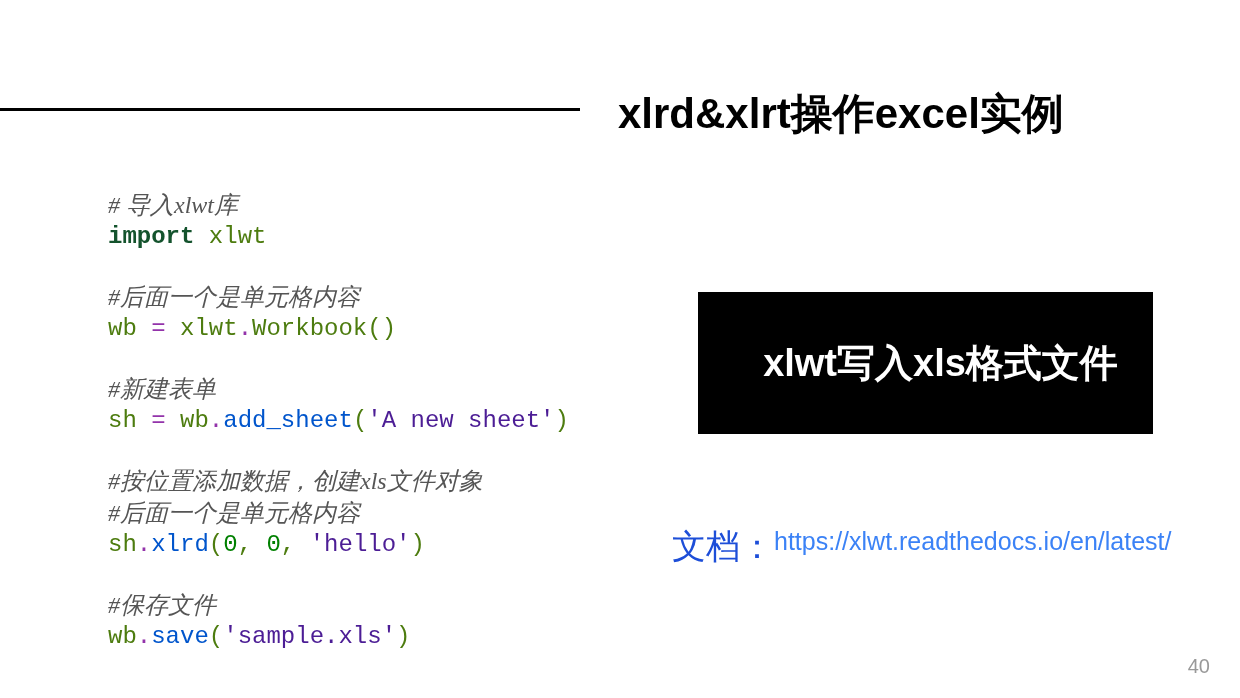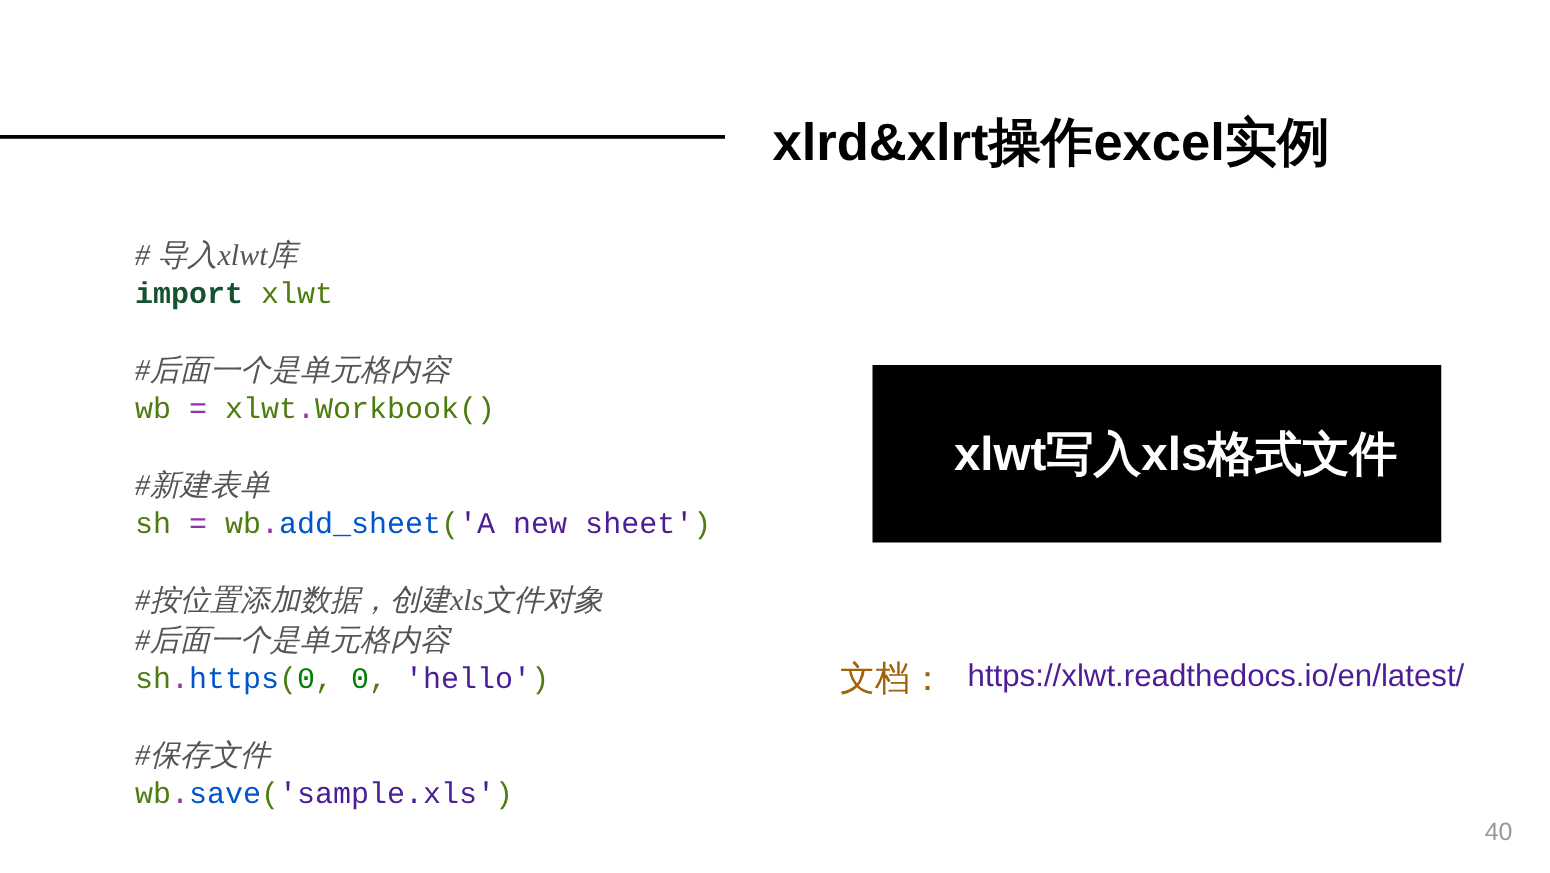--- a/index.html
+++ b/index.html
@@ -79,29 +79,29 @@
     }
     .black-box-text {
       color: white;
       font-size: 38px;
       font-weight: bold;
     }
     .doc-label {
       position: absolute;
       left: 672px;
       top: 524px;
-      font-size: 28px;
-      color: #a16207;
+      font-size: 34px;
+      color: #1d4ed8;
     }
     .doc-link {
       position: absolute;
       left: 774px;
       top: 527px;
       font-size: 25px;
-      color: #4c1d95;
+      color: #3b82f6;
       text-decoration: none;
       cursor: pointer;
     }
     .page-number {
       position: absolute;
       right: 30px;
       bottom: 20px;
       font-size: 20px;
       color: #999;
     }
@@ -116,21 +116,21 @@
 <span class="keyword">import</span><span class="text"> xlwt</span>
 
 <span class="comment">#后面一个是单元格内容</span>
 <span class="text">wb </span><span class="operator">=</span><span class="text"> xlwt</span><span class="operator">.</span><span class="text">Workbook()</span>
 
 <span class="comment">#新建表单</span>
 <span class="text">sh </span><span class="operator">=</span><span class="text"> wb</span><span class="operator">.</span><span class="method">add_sheet</span><span class="text">(</span><span class="string">'A new sheet'</span><span class="text">)</span>
 
 <span class="comment">#按位置添加数据，创建xls文件对象</span>
 <span class="comment">#后面一个是单元格内容</span>
-<span class="text">sh</span><span class="operator">.</span><span class="method">https</span><span class="text">(</span><span class="number">0</span><span class="text">, </span><span class="number">0</span><span class="text">, </span><span class="string">'hello'</span><span class="text">)</span>
+<span class="text">sh</span><span class="operator">.</span><span class="method">xlrd</span><span class="text">(</span><span class="number">0</span><span class="text">, </span><span class="number">0</span><span class="text">, </span><span class="string">'hello'</span><span class="text">)</span>
 
 <span class="comment">#保存文件</span>
 <span class="text">wb</span><span class="operator">.</span><span class="method">save</span><span class="text">(</span><span class="string">'sample.xls'</span><span class="text">)</span></div>
 
 <div class="black-box">
   <span class="black-box-text">xlwt写入xls格式文件</span>
 </div>
 
 <div class="doc-label">文档：</div>
 <a class="doc-link">https://xlwt.readthedocs.io/en/latest/</a>

